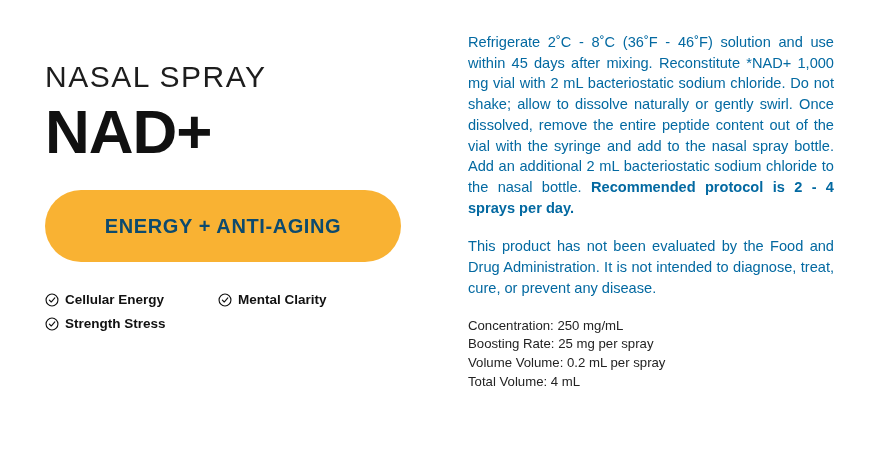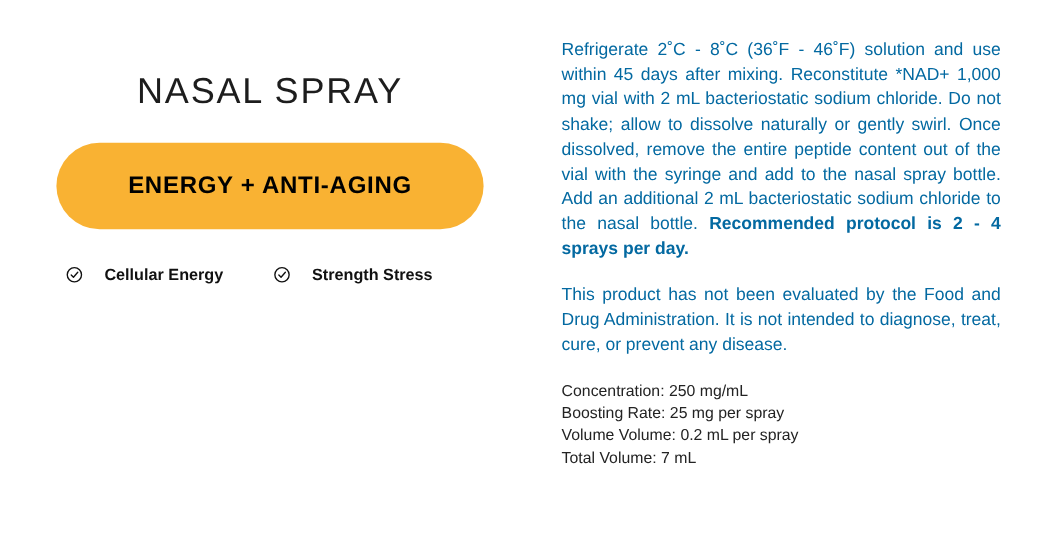--- a/index.html
+++ b/index.html
@@ -21,21 +21,21 @@
     display: flex;
   }
 
   
   .left {
     width: 450px;
     box-sizing: border-box;
     padding: 60px 45px 20px 45px;
     display: flex;
     flex-direction: column;
-    align-items: center;
+    align-items: flex-start;
   }
   .product-kind {
     font-size: 30px;
     letter-spacing: 1.5px;
     font-weight: 400;
     color: #1d1d1d;
     text-align: center;
     line-height: 1.1;
     margin: 0;
   }
@@ -51,41 +51,41 @@
   .pill {
     margin-top: 26px;
     width: 356px;
     height: 72px;
     border-radius: 36px;
     background: #f9b233;
     display: flex;
     flex-direction: column;
     align-items: center;
     justify-content: center;
-    color: #000000;
+    color: #0c4a6e;
   }
   .pill-line {
     font-size: 20px;
     font-weight: 700;
     letter-spacing: 0.6px;
     line-height: 1.35;
     text-align: center;
   }
   .benefits {
     margin-top: 30px;
     width: 340px;
     display: grid;
     grid-template-columns: 1fr 1fr;
     row-gap: 9px;
     column-gap: 6px;
   }
   .benefit {
     display: flex;
     align-items: center;
-    gap: 18px;
+    gap: 6px;
     font-size: 13.5px;
     font-weight: 700;
     color: #111111;
     white-space: nowrap;
   }
   .check-icon {
     flex: 0 0 auto;
     width: 14px;
     height: 14px;
     display: inline-block;
@@ -120,34 +120,44 @@
   .spec-label { }
   .spec-value { }
 </style>
 </head>
 <body>
 
 <div class="page">
 
   <div class="left">
     <div class="product-kind">NASAL SPRAY</div>
+    <div class="product-name">NAD+</div>
 
     <div class="pill">
       <div class="pill-line">ENERGY + ANTI-AGING</div>
     </div>
 
     <div class="benefits">
       <div class="benefit">
         <span class="check-icon">
           <svg viewBox="0 0 16 16" width="14" height="14">
               <circle cx="8" cy="8" r="6.8" fill="none" stroke="#111" stroke-width="1.3"></circle>
               <path d="M5 8.2 L7.1 10.3 L11.2 5.6" fill="none" stroke="#111" stroke-width="1.3" stroke-linecap="round" stroke-linejoin="round"></path>
             </svg>
         </span>
         <span>Cellular Energy</span>
+      </div>
+      <div class="benefit">
+        <span class="check-icon">
+          <svg viewBox="0 0 16 16" width="14" height="14">
+              <circle cx="8" cy="8" r="6.8" fill="none" stroke="#111" stroke-width="1.3"></circle>
+              <path d="M5 8.2 L7.1 10.3 L11.2 5.6" fill="none" stroke="#111" stroke-width="1.3" stroke-linecap="round" stroke-linejoin="round"></path>
+            </svg>
+        </span>
+        <span>Mental Clarity</span>
       </div>
       <div class="benefit">
         <span class="check-icon">
           <svg viewBox="0 0 16 16" width="14" height="14">
               <circle cx="8" cy="8" r="6.8" fill="none" stroke="#111" stroke-width="1.3"></circle>
               <path d="M5 8.2 L7.1 10.3 L11.2 5.6" fill="none" stroke="#111" stroke-width="1.3" stroke-linecap="round" stroke-linejoin="round"></path>
             </svg>
         </span>
         <span>Strength Stress</span>
       </div>
@@ -167,18 +177,18 @@
       <div class="spec-row">
         <span class="spec-label">Boosting Rate:</span>
         <span class="spec-value">25 mg per spray</span>
       </div>
       <div class="spec-row">
         <span class="spec-label">Volume Volume:</span>
         <span class="spec-value">0.2 mL per spray</span>
       </div>
       <div class="spec-row">
         <span class="spec-label">Total Volume:</span>
-        <span class="spec-value">7 mL</span>
+        <span class="spec-value">4 mL</span>
       </div>
     </div>
   </div>
 
 </div>
 
 </body></html>

